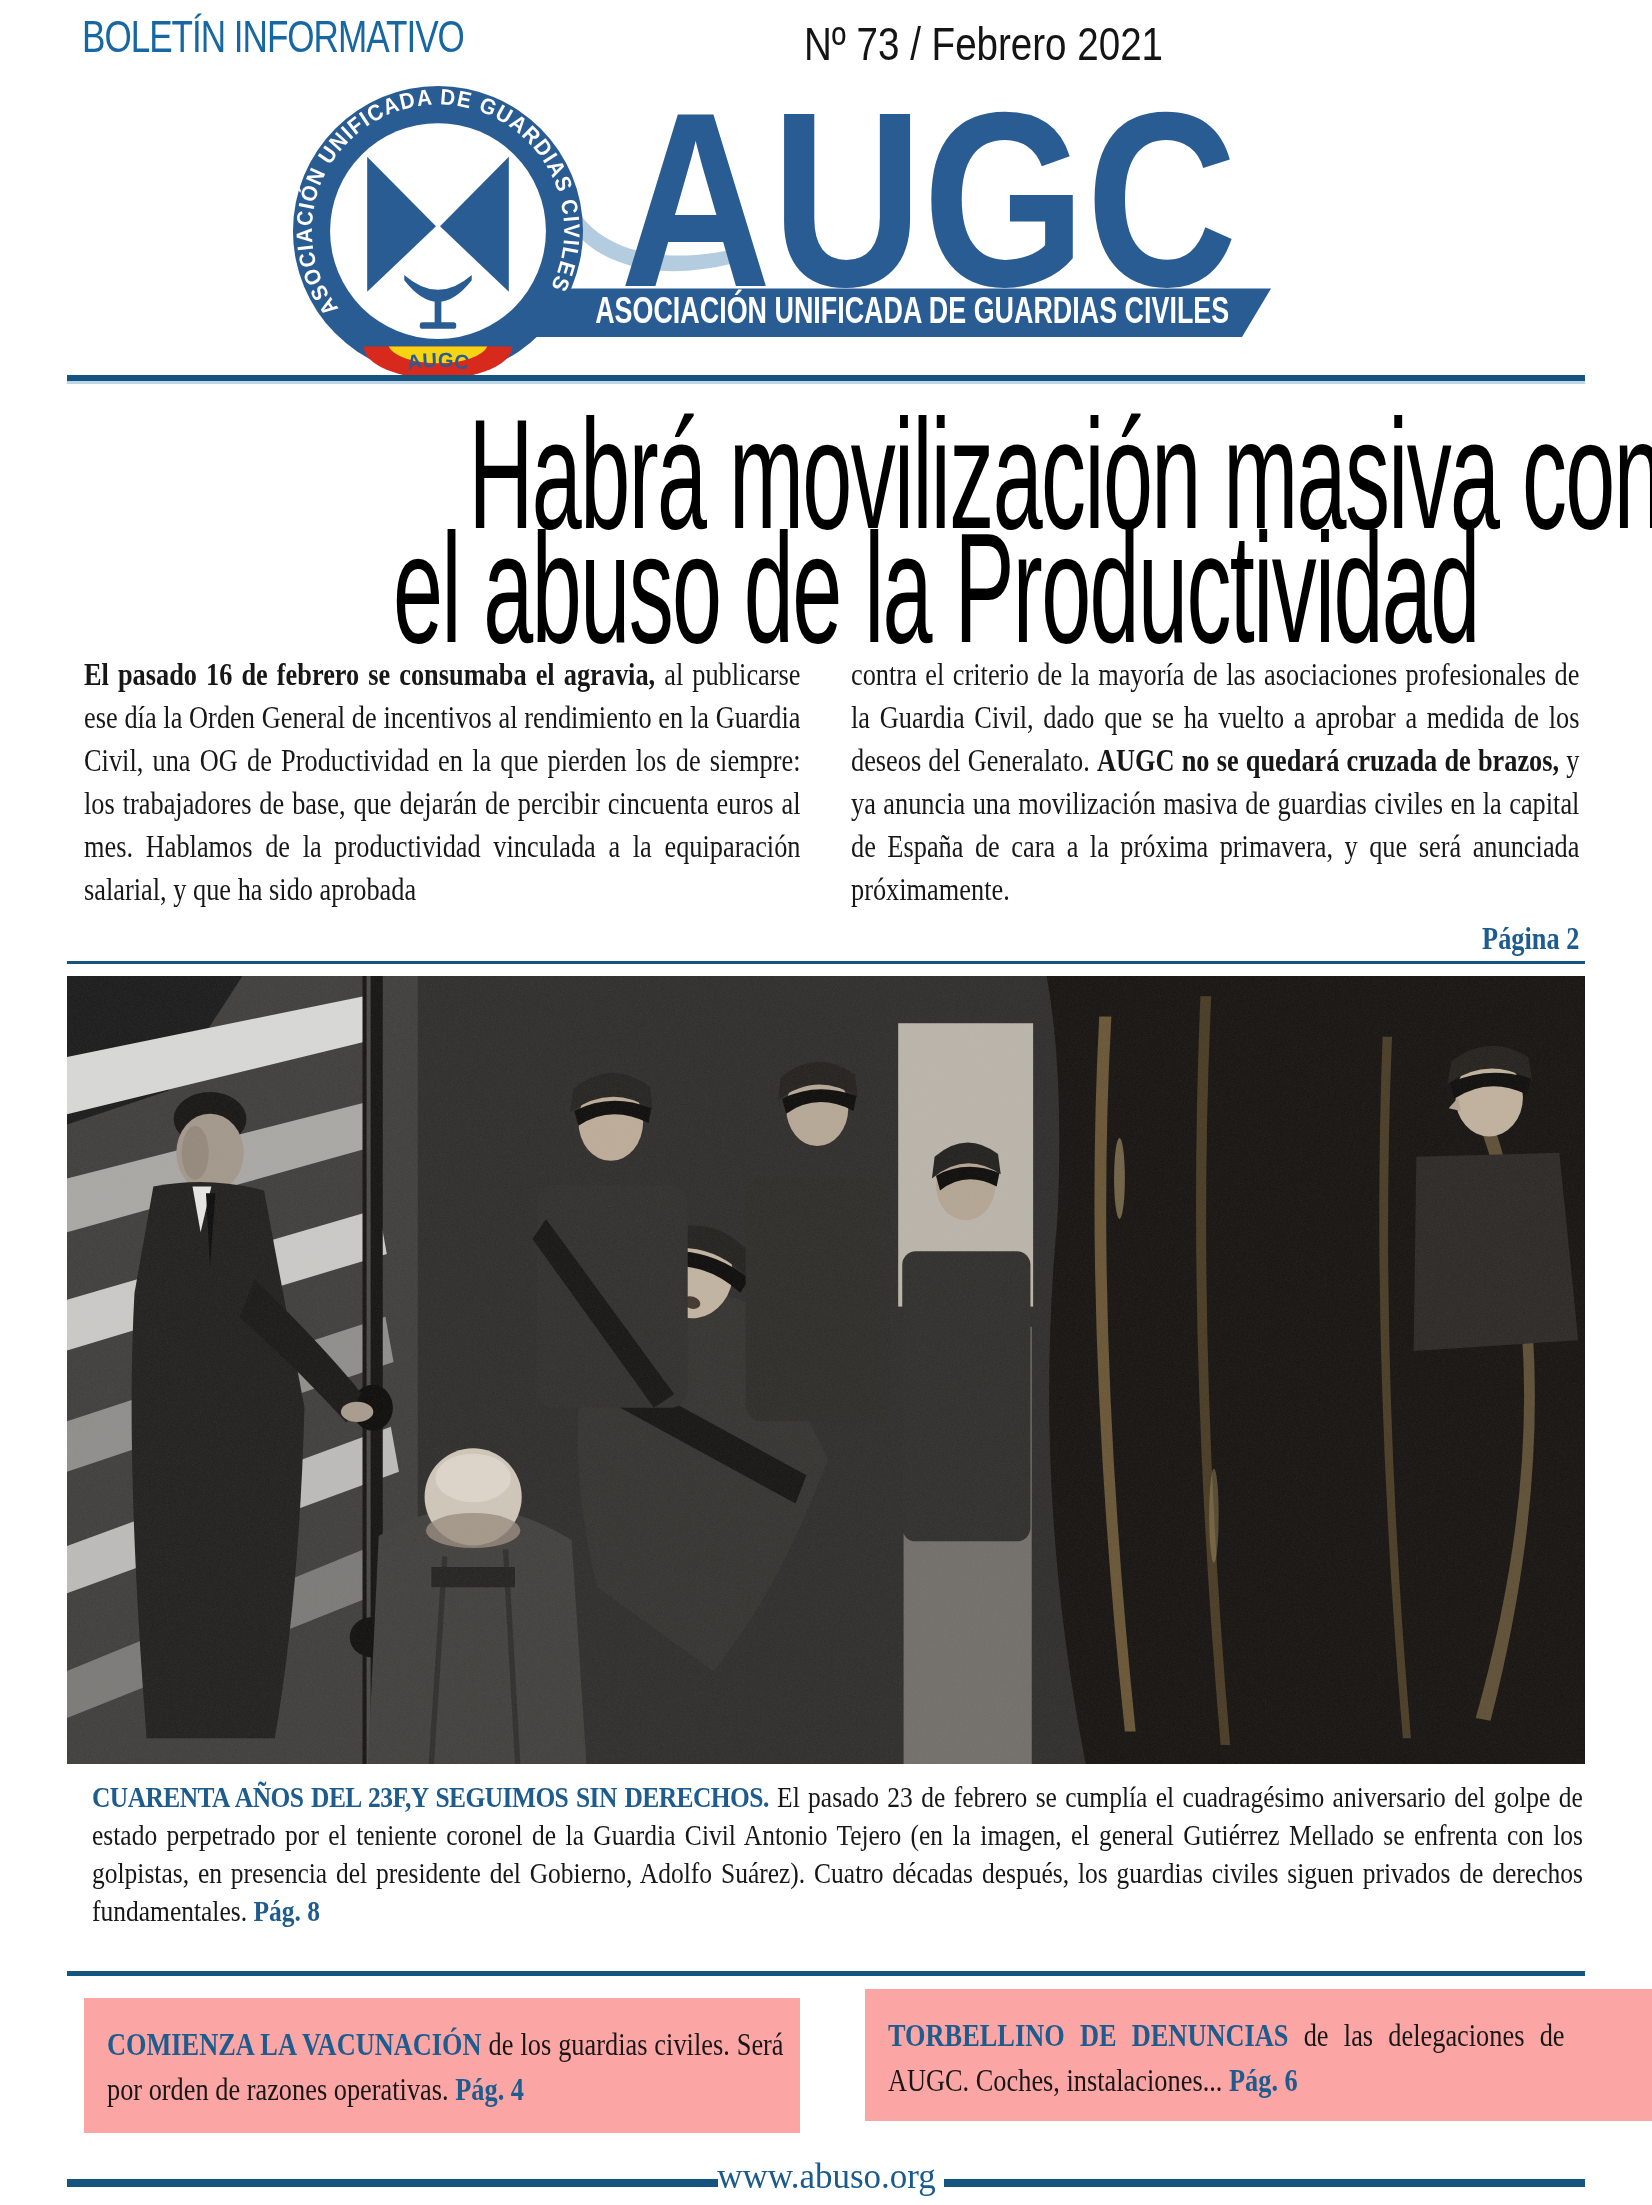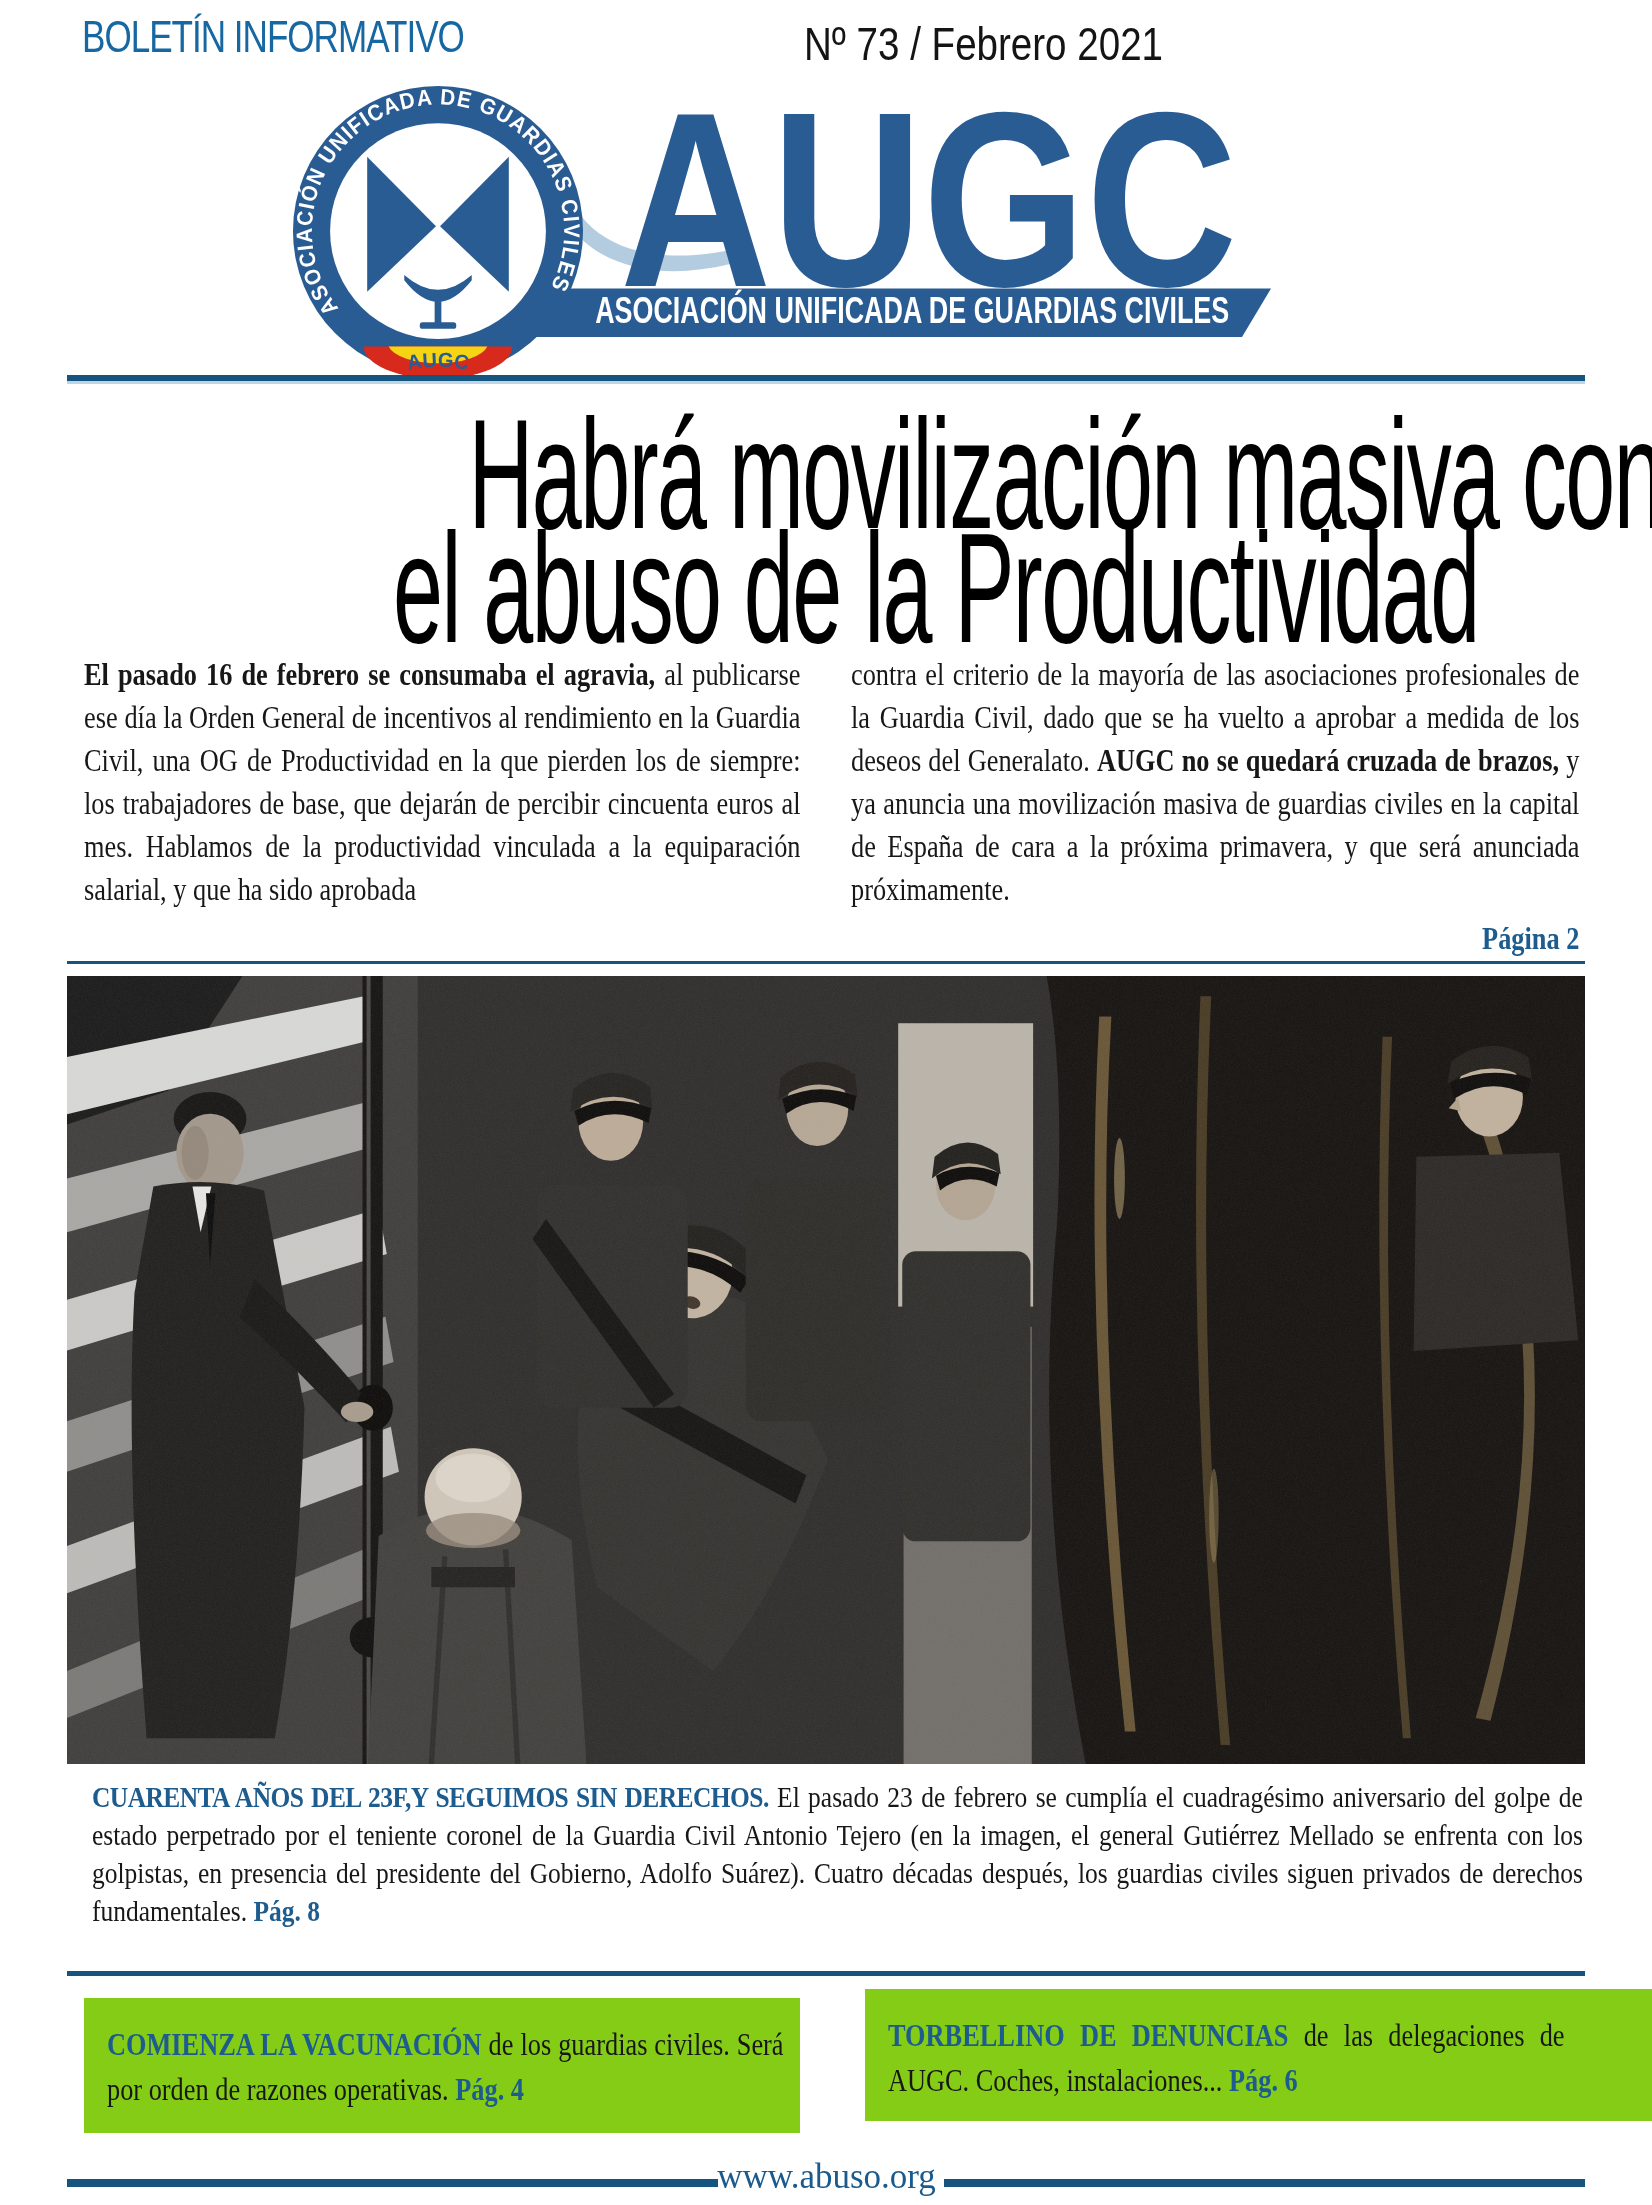--- a/index.html
+++ b/index.html
@@ -31,21 +31,21 @@
   .col-inner b{font-weight:700;}
   .pageref{position:absolute;right:0;bottom:0;color:#1d5c8e;font-weight:700;background:#fff;padding-left:13.5px;}
 
   
   .caption-inner{transform:scaleX(.85);transform-origin:0 0;width:1754px;
                  font-size:30px;line-height:38px;text-align:justify;}
   .cap-lead{color:#1d5c8e;font-weight:700;letter-spacing:-0.7px;}
   .cap-ref{color:#1d5c8e;font-weight:700;}
 
   
-  .teaser{background:#84cc16;}
+  .teaser{background:#fca5a5;}
   .teaser-inner{transform:scaleX(.85);transform-origin:0 0;width:796px;
                 font-size:31px;line-height:45px;text-align:justify;padding:24px 0 0 0;}
   .teaser-lead{color:#1d5c8e;font-weight:700;}
   .teaser-ref{color:#1d5c8e;font-weight:700;}
 
   
   .furl{left:0;width:1653px;top:2157px;text-align:center;font-size:35px;color:#1a5a8c;white-space:nowrap;}
 </style>
 </head>
 <body>

